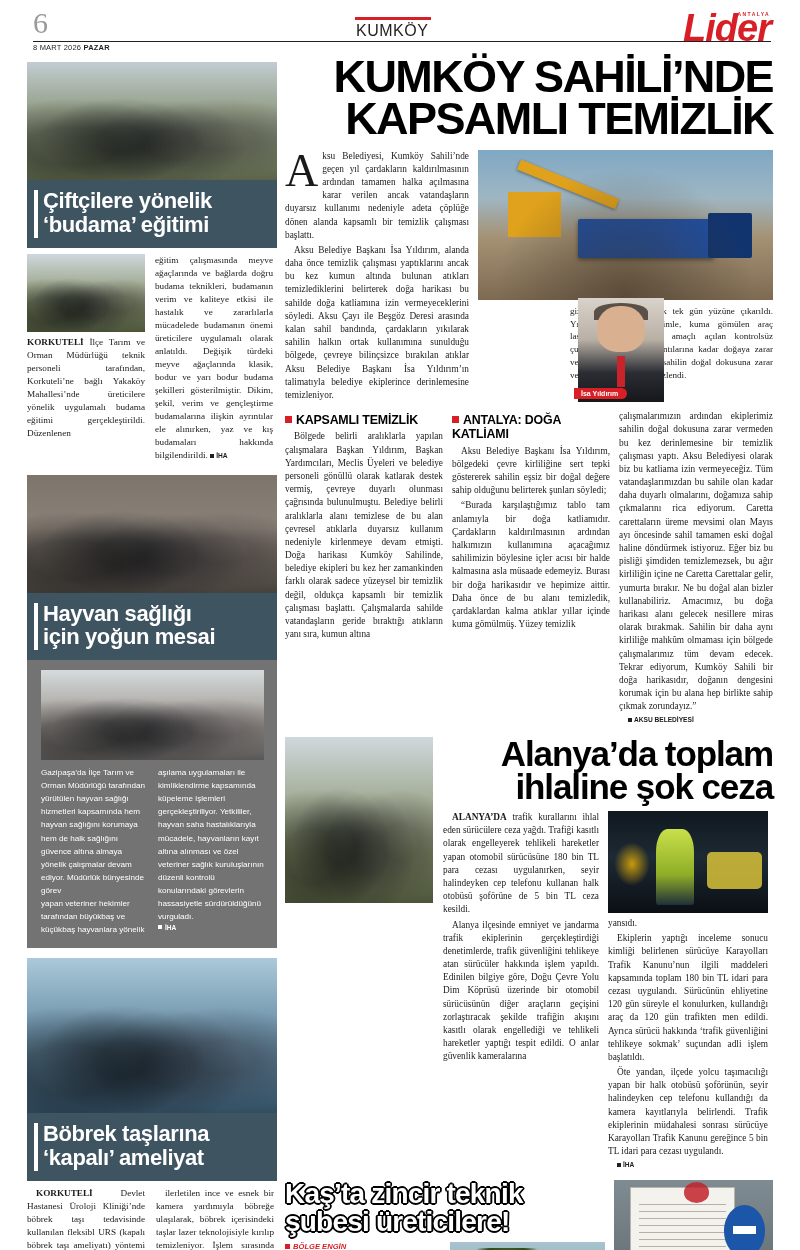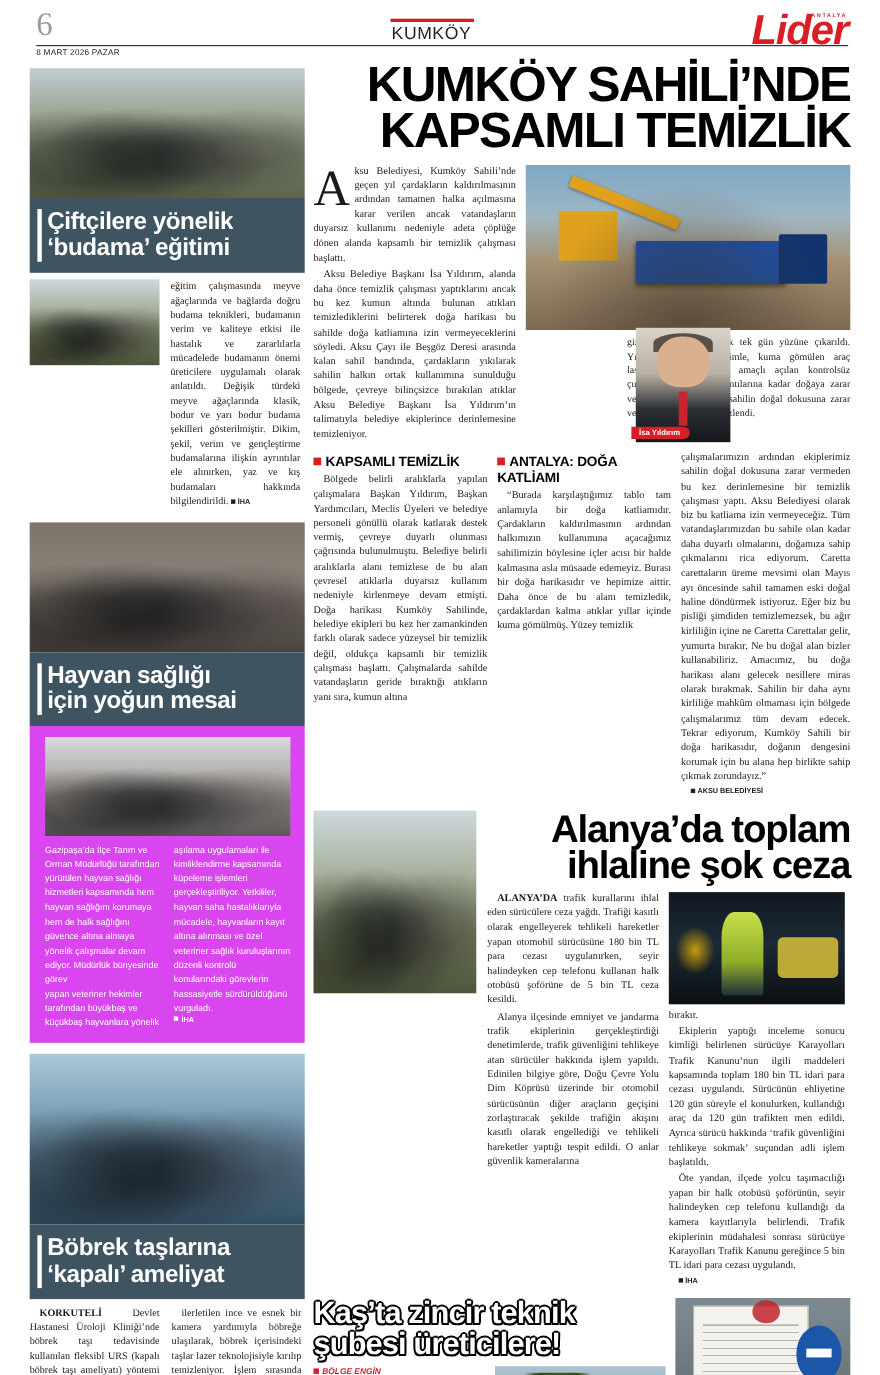--- a/index.html
+++ b/index.html
@@ -38,21 +38,21 @@
     background: #231f20;
   }
   .issue-date {
     position: absolute;
     left: 33px; top: 43px;
     font-family: "Liberation Sans", sans-serif;
     font-size: 7.5px;
     letter-spacing: .2px;
     color: #231f20;
   }
-  .issue-date b { font-weight: 400; }
+  .issue-date b { font-weight: 700; }
   .section-name {
     position: absolute;
     left: 356px; top: 22px;
     font-family: "Liberation Sans", sans-serif;
     font-size: 16px;
     letter-spacing: .5px;
     color: #231f20;
   }
   .section-bar {
     position: absolute;
@@ -125,21 +125,21 @@
     width: 4px; background: #fff;
   }
   .headbox h2 {
     font-family: "Liberation Sans", sans-serif;
     font-weight: 700;
     font-size: 22px;
     line-height: 1.08;
     letter-spacing: -.4px;
   }
   .tealbox {
-    background: #d946ef;
+    background: #737373;
     color: #fff;
     padding: 10px 13px 12px 14px;
   }
   .tealbox .cols {
     column-count: 2; column-gap: 11px;
     font-family: "Liberation Sans", sans-serif;
     font-size: 8.1px;
     line-height: 1.62;
   }
   .tealbox .cols p { margin: 0; }
@@ -376,20 +376,23 @@
         </div>
       <div class="headbox">
         <h2 style="white-space:pre-line">Çiftçilere yönelik
 ‘budama’ eğitimi</h2>
       </div>
       <div style="display:flex;gap:10px;margin-top:6px;">
         <div style="width:118px">
           <div class="photo ph-green" style="height:78px;margin-bottom:4px">
               <div class="sky"></div>
             </div>
+          <div class="ser" style="font-size:9.2px">
+            <p class="noind"><span class="bld">KORKUTELİ</span><span> İlçe Tarım ve Orman Müdürlüğü teknik personeli tarafından, Korkuteli’ne bağlı Yakaköy Mahallesi’nde üreticilere yönelik uygulamalı budama eğitimi gerçekleştirildi. Düzenlenen</span></p>
+          </div>
         </div>
         <div style="width:118px">
           <div class="ser" style="font-size:9.2px">
             <p class="noind"><span>eğitim çalışmasında meyve ağaçlarında ve bağlarda doğru budama teknikleri, budamanın verim ve kaliteye etkisi ile hastalık ve zararlılarla mücadelede budamanın önemi üreticilere uygulamalı olarak anlatıldı. Değişik türdeki meyve ağaçlarında klasik, bodur ve yarı bodur budama şekilleri gösterilmiştir. Dikim, şekil, verim ve gençleştirme budamalarına ilişkin ayrıntılar ele alınırken, yaz ve kış budamaları hakkında bilgilendirildi.</span>
               <span class="iha"><i></i><span>İHA</span></span>
             </p>
           </div>
         </div>
       </div>
     </div>
@@ -475,20 +478,21 @@
       <div class="cols3" style="margin-top:4px">
         <div class="col" style="width:158px">
           <div class="subhead"><i></i><span>KAPSAMLI TEMİZLİK</span></div>
           <div class="ser">
               <p>Bölgede belirli aralıklarla yapılan çalışmalara Başkan Yıldırım, Başkan Yardımcıları, Meclis Üyeleri ve belediye personeli gönüllü olarak katlarak destek vermiş, çevreye duyarlı olunması çağrısında bulunulmuştu. Belediye belirli aralıklarla alanı temizlese de bu alan çevresel atıklarla duyarsız kullanım nedeniyle kirlenmeye devam etmişti. Doğa harikası Kumköy Sahilinde, belediye ekipleri bu kez her zamankinden farklı olarak sadece yüzeysel bir temizlik değil, oldukça kapsamlı bir temizlik çalışması başlattı. Çalışmalarda sahilde vatandaşların geride bıraktığı atıkların yanı sıra, kumun altına</p>
             </div>
         </div>
         <div class="col" style="width:158px">
           <div class="subhead"><i></i><span>ANTALYA: DOĞA KATLİAMI</span></div>
           <div class="ser">
+            <p>Aksu Belediye Başkanı İsa Yıldırım, bölgedeki çevre kirliliğine sert tepki göstererek sahilin eşsiz bir doğal değere sahip olduğunu belirterek şunları söyledi;</p>
             <p>“Burada karşılaştığımız tablo tam anlamıyla bir doğa katliamıdır. Çardakların kaldırılmasının ardından halkımızın kullanımına açacağımız sahilimizin böylesine içler acısı bir halde kalmasına asla müsaade edemeyiz. Burası bir doğa harikasıdır ve hepimize aittir. Daha önce de bu alanı temizledik, çardaklardan kalma atıklar yıllar içinde kuma gömülmüş. Yüzey temizlik</p>
           </div>
         </div>
         <div class="col" style="width:154px">
           <div class="ser" style="padding-top:2px">
             <p class="noind">çalışmalarımızın ardından ekiplerimiz sahilin doğal dokusuna zarar vermeden bu kez derinlemesine bir temizlik çalışması yaptı. Aksu Belediyesi olarak biz bu katliama izin vermeyeceğiz. Tüm vatandaşlarımızdan bu sahile olan kadar daha duyarlı olmalarını, doğamıza sahip çıkmalarını rica ediyorum. Caretta carettaların üreme mevsimi olan Mayıs ayı öncesinde sahil tamamen eski doğal haline döndürmek istiyoruz. Eğer biz bu pisliği şimdiden temizlemezsek, bu ağır kirliliğin içine ne Caretta Carettalar gelir, yumurta bırakır. Ne bu doğal alan bizler kullanabiliriz. Amacımız, bu doğa harikası alanı gelecek nesillere miras olarak bırakmak. Sahilin bir daha aynı kirliliğe mahkûm olmaması için bölgede çalışmalarımız tüm devam edecek. Tekrar ediyorum, Kumköy Sahili bir doğa harikasıdır, doğanın dengesini korumak için bu alana hep birlikte sahip çıkmak zorundayız.”</p>
             <p class="iha"><i></i><span>AKSU BELEDİYESİ</span></p>
           </div>
         </div>
       </div>
@@ -510,21 +514,21 @@
               <p>Alanya ilçesinde emniyet ve jandarma trafik ekiplerinin gerçekleştirdiği denetimlerde, trafik güvenliğini tehlikeye atan sürücüler hakkında işlem yapıldı. Edinilen bilgiye göre, Doğu Çevre Yolu Dim Köprüsü üzerinde bir otomobil sürücüsünün diğer araçların geçişini zorlaştıracak şekilde trafiğin akışını kasıtlı olarak engellediği ve tehlikeli hareketler yaptığı tespit edildi. O anlar güvenlik kameralarına</p>
             </div>
           </div>
           <div style="width:160px">
             <div class="night-photo">
               <div class="glow"></div>
               <div class="officer"></div>
               <div class="car"></div>
             </div>
             <div class="ser" style="margin-top:4px">
-              <p class="noind">bırakır.</p>
+              <p class="noind">yansıdı.</p>
               <p>Ekiplerin yaptığı inceleme sonucu kimliği belirlenen sürücüye Karayolları Trafik Kanunu’nun ilgili maddeleri kapsamında toplam 180 bin TL idari para cezası uygulandı. Sürücünün ehliyetine 120 gün süreyle el konulurken, kullandığı araç da 120 gün trafikten men edildi. Ayrıca sürücü hakkında ‘trafik güvenliğini tehlikeye sokmak’ suçundan adli işlem başlatıldı.</p>
               <p>Öte yandan, ilçede yolcu taşımacılığı yapan bir halk otobüsü şoförünün, seyir halindeyken cep telefonu kullandığı da kamera kayıtlarıyla belirlendi. Trafik ekiplerinin müdahalesi sonrası sürücüye Karayolları Trafik Kanunu gereğince 5 bin TL idari para cezası uygulandı.</p>
               <p class="iha"><i></i><span>İHA</span></p>
             </div>
           </div>
         </div>
       </div>
     </div>
 
     <div style="margin-top:8px">

